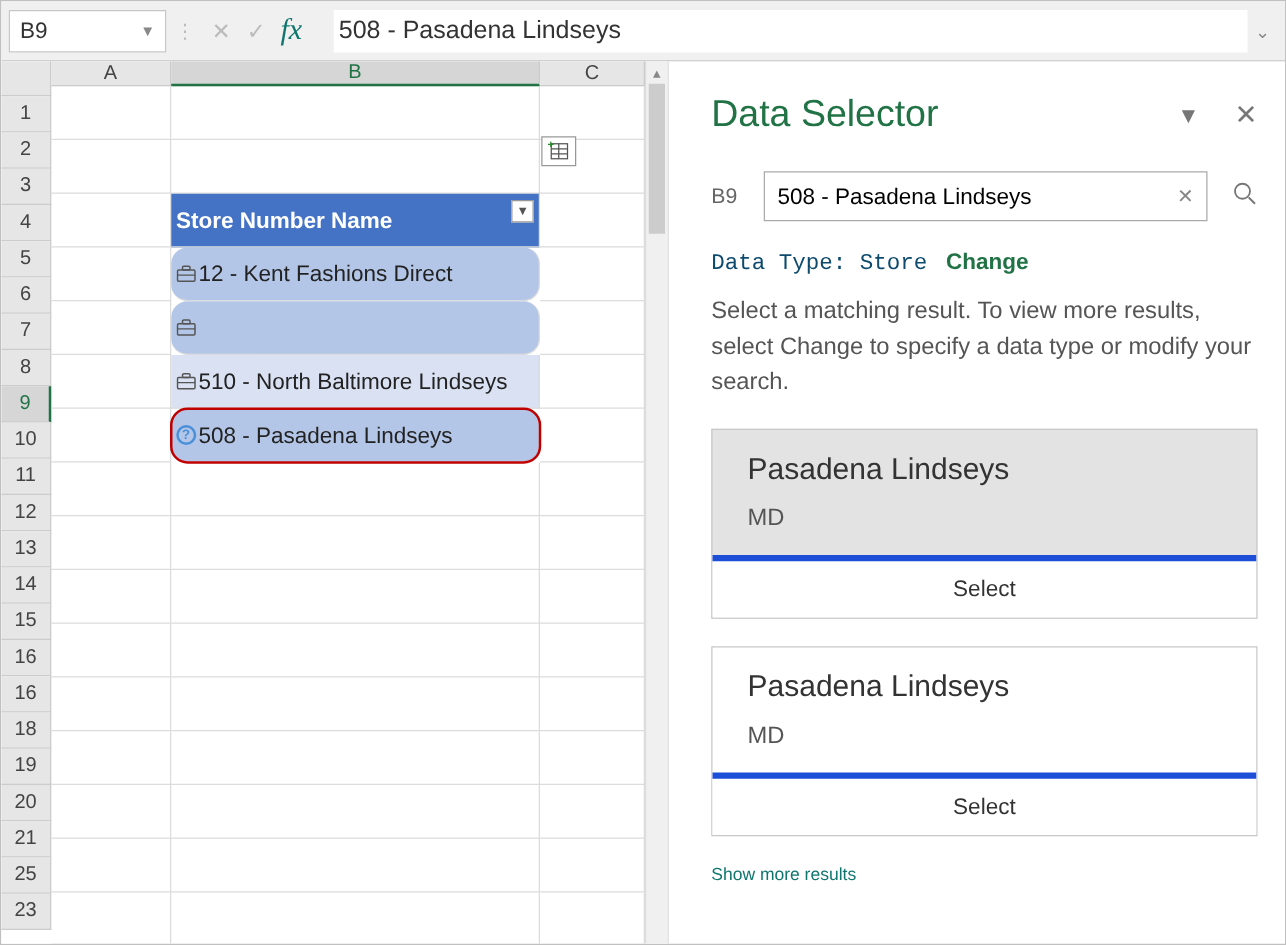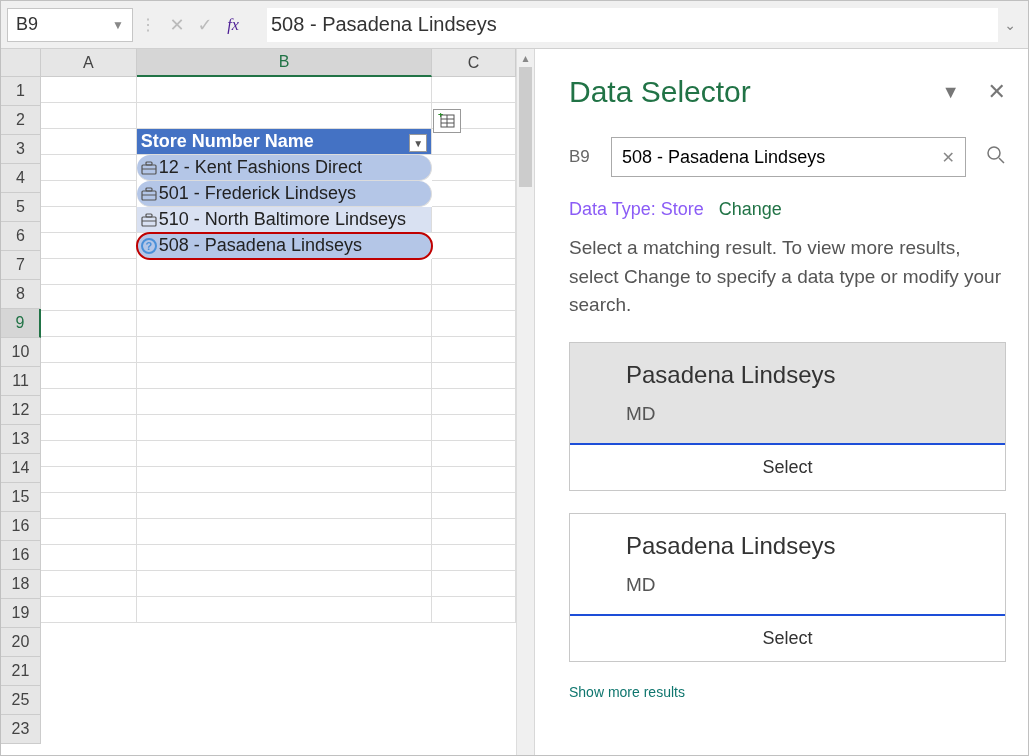--- a/index.html
+++ b/index.html
@@ -4,40 +4,40 @@
 <style>
 * { box-sizing: border-box; margin: 0; padding: 0; }
 body { font-family: "Segoe UI", Arial, sans-serif; background: #fff; width: 1029px; height: 756px; overflow: hidden; position: relative; border: 1px solid #c0c0c0; }
 
 
 .formula-bar { display: flex; align-items: center; height: 48px; background: #f0f0f0; border-bottom: 1px solid #d0d0d0; padding: 0 6px; }
 .name-box { width: 126px; height: 34px; background: #fff; border: 1px solid #c6c6c6; display: flex; align-items: center; padding: 0 8px; font-size: 18px; color: #333; justify-content: space-between; }
 .name-box .dd { color: #888; font-size: 12px; }
 .fb-sep { width: 6px; height: 34px; display: flex; align-items: center; justify-content: center; color: #bbb; margin: 0 12px; }
 .fb-btn { width: 28px; height: 28px; display: flex; align-items: center; justify-content: center; color: #bbb; font-size: 18px; cursor: pointer; }
-.fb-fx { font-style: italic; font-family: "Times New Roman", serif; color: #4c1d95; font-size: 16px; margin-right: 20px; }
+.fb-fx { font-style: italic; font-family: "Times New Roman", serif; color: #0f766e; font-size: 24px; margin-right: 20px; }
 .formula-input { flex: 1; height: 34px; background: #fff; border: none; font-size: 20px; color: #333; display: flex; align-items: center; padding: 0 4px; }
 .fb-expand { width: 24px; display: flex; align-items: center; justify-content: center; color: #888; font-size: 14px; }
 
 
 .main-area { display: flex; height: calc(100% - 48px); }
 
 
 .sheet { display: flex; width: 534px; height: 100%; border-right: 1px solid #d8d8d8; position: relative; }
 .rowhdrs { width: 40px; background: #fff; }
 .corner { height: 28px; background: #e6e6e6; border-right: 1px solid #ccc; border-bottom: 1px solid #ccc; }
 .rowhdr { height: 29px; background: #e6e6e6; border-right: 1px solid #ccc; border-bottom: 1px solid #ccc; display: flex; align-items: center; justify-content: center; font-size: 16px; color: #444; }
 .rowhdr.sel { background: #d6d6d6; color: #217346; border-right: 2px solid #217346; }
 .cols { flex: 1; display: flex; flex-direction: column; overflow: hidden; }
 .colhdrs { display: flex; height: 28px; }
 .colhdr { background: #e6e6e6; border-right: 1px solid #ccc; border-bottom: 1px solid #ccc; display: flex; align-items: center; justify-content: center; font-size: 16px; color: #444; }
 .colhdr.sel { background: #d6d6d6; color: #217346; border-bottom: 2px solid #217346; }
 .colA { width: 96px; } .colB { width: 296px; } .colC { width: 84px; }
 .grid-rows { position: relative; }
-.row { display: flex; height: 26px; }
+.row { display: flex; height: 43px; }
 .cell { border-right: 1px solid #dcdcdc; border-bottom: 1px solid #dcdcdc; display: flex; align-items: center; padding: 0 4px; font-size: 18px; color: #222; position: relative; overflow: visible; white-space: nowrap; }
 .thdr { background: #4472c4; color: #fff; font-weight: 600; position: relative; }
 .tlt { background: #d9e1f2; }
 .tdk { background: #b4c6e7; border-radius: 13px; }
 .filter-btn { position: absolute; right: 4px; top: 5px; width: 18px; height: 18px; background: #fff; border: 1px solid #999; display: flex; align-items: center; justify-content: center; font-size: 10px; color: #555; }
 .sel-cell { outline: 2px solid #c00000; outline-offset: -1px; }
 .insert-chip { position: absolute; top: 60px; left: 432px; width: 28px; height: 24px; border: 1px solid #999; background: #fff; display: flex; align-items: center; justify-content: center; }
 
 .brief-icon { width: 16px; height: 14px; margin-right: 2px; flex-shrink: 0; }
 .q-icon { width: 16px; height: 16px; margin-right: 2px; border: 2px solid #4a90d9; border-radius: 50%; color: #4a90d9; font-size: 11px; font-weight: bold; display: flex; align-items: center; justify-content: center; flex-shrink: 0; }
@@ -52,29 +52,29 @@
 .pane-title { color: #217346; font-size: 30px; font-weight: 400; }
 .pane-ctrls { display: flex; gap: 28px; align-items: center; }
 .pane-ctrl { color: #777; font-size: 18px; cursor: pointer; }
 .search-row { display: flex; align-items: center; gap: 12px; margin-bottom: 22px; }
 .cellref { font-size: 17px; color: #666; width: 30px; }
 .search-box { flex: 1; height: 40px; border: 1px solid #aaa; display: flex; align-items: center; padding: 0 10px; font-size: 18px; }
 .search-box input { flex: 1; border: none; outline: none; font-size: 18px; }
 .clear-x { color: #888; font-size: 16px; cursor: pointer; margin-left: 6px; }
 .search-icon { color: #777; font-size: 18px; cursor: pointer; margin-left: 8px; }
 .dtype-row { font-size: 18px; margin-bottom: 14px; }
-.dtype-label { color: #8b5cf6; }
-.dtype-change { color: #217346; font-weight: 400; cursor: pointer; margin-left: 10px; }
+.dtype-label { color: #0c4a6e; font-family: Liberation Mono, monospace; }
+.dtype-change { color: #217346; font-weight: 700; cursor: pointer; margin-left: 10px; }
 .instr { font-size: 19px; color: #555; line-height: 1.5; margin-bottom: 22px; }
 .result-card { border: 1px solid #c8c8c8; margin-bottom: 22px; }
 .result-card.sel { background: #e3e3e3; }
-.result-body { padding: 18px 28px; margin-left: 28px; }
+.result-body { padding: 18px 28px; }
 .result-title { font-size: 24px; color: #333; margin-bottom: 14px; }
 .result-sub { font-size: 19px; color: #555; }
-.result-select { border-top: 2px solid #1d4ed8; background: #fff; text-align: center; padding: 12px 0; font-size: 18px; color: #333; cursor: pointer; }
+.result-select { border-top: 5px solid #1d4ed8; background: #fff; text-align: center; padding: 12px 0; font-size: 18px; color: #333; cursor: pointer; }
 .show-more { color: #0f766e; font-weight: 400; font-size: 14px; cursor: pointer; }
 </style>
 </head>
 <body>
 
 <div class="formula-bar">
   <div class="name-box">
     <span>B9</span>
     <span class="dd">▼</span>
   </div>
@@ -152,21 +152,20 @@
             <div class="cell colC"></div>
           </div>
           <div class="row">
             <div class="cell colA"></div>
             <div class="cell colB tdk">
               <svg class="brief-icon" viewBox="0 0 16 14">
                 <rect x="1" y="4" width="14" height="9" rx="1" fill="none" stroke="#555" stroke-width="1.2"></rect>
                 <rect x="5" y="1" width="6" height="3" rx="1" fill="none" stroke="#555" stroke-width="1.2"></rect>
                 <line x1="1" y1="8" x2="15" y2="8" stroke="#555" stroke-width="1"></line>
               </svg>
-              <span>501 - Frederick Lindseys</span>
             </div>
             <div class="cell colC"></div>
           </div>
           <div class="row">
             <div class="cell colA"></div>
             <div class="cell colB tlt">
               <svg class="brief-icon" viewBox="0 0 16 14">
                 <rect x="1" y="4" width="14" height="9" rx="1" fill="none" stroke="#555" stroke-width="1.2"></rect>
                 <rect x="5" y="1" width="6" height="3" rx="1" fill="none" stroke="#555" stroke-width="1.2"></rect>
                 <line x1="1" y1="8" x2="15" y2="8" stroke="#555" stroke-width="1"></line>

